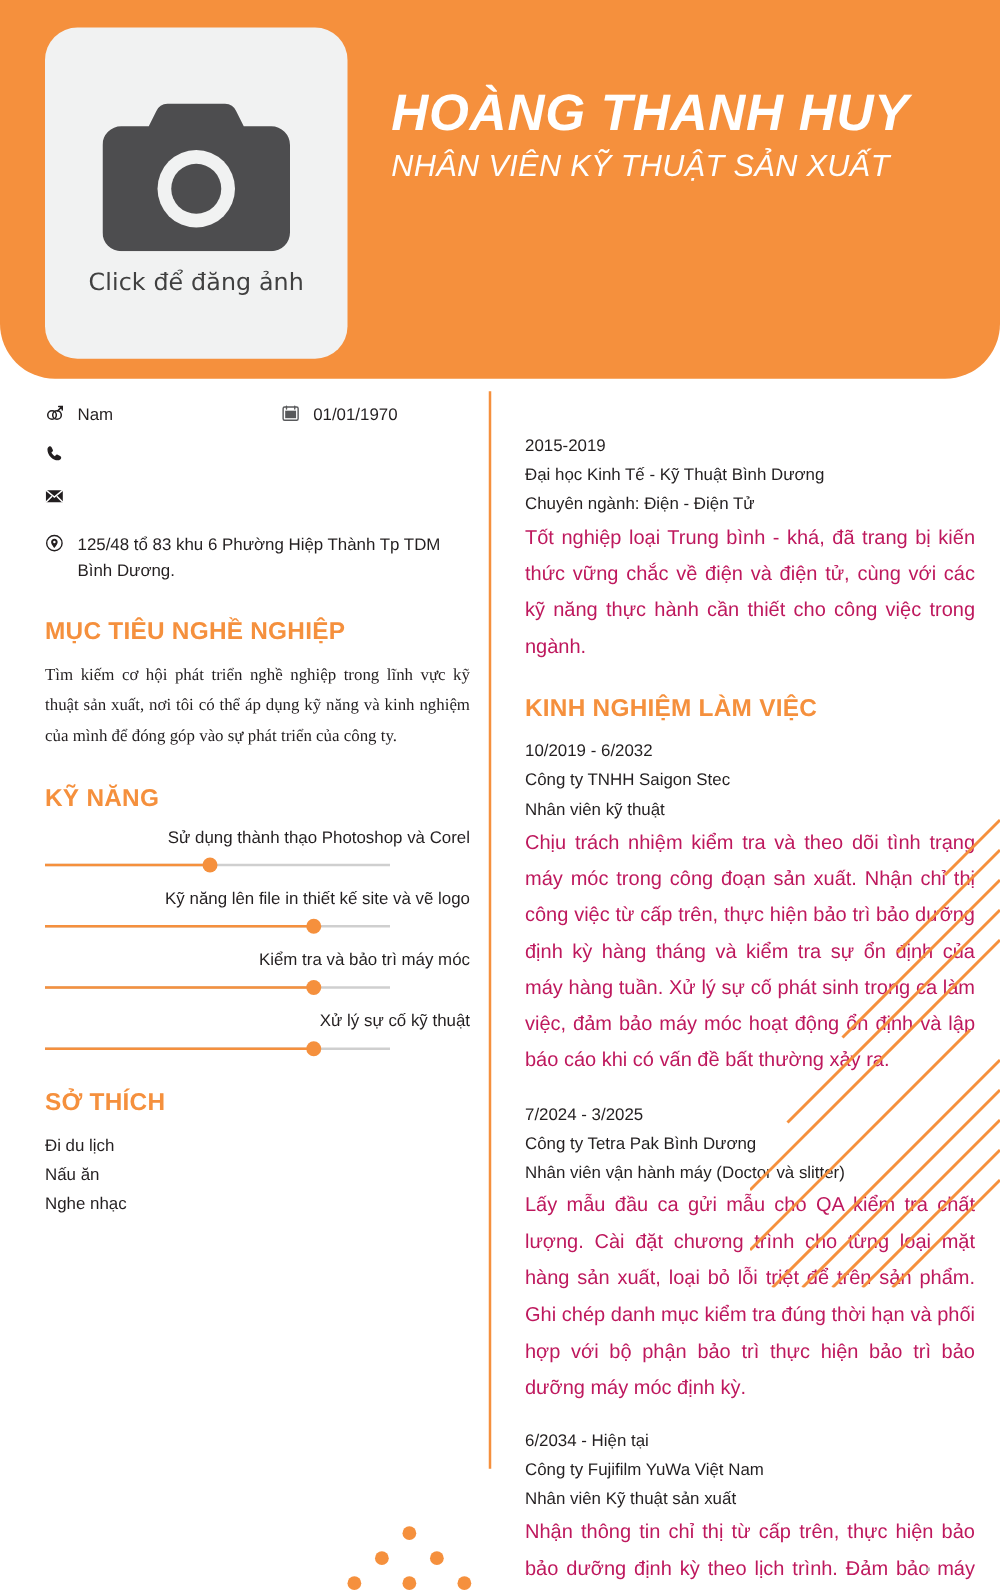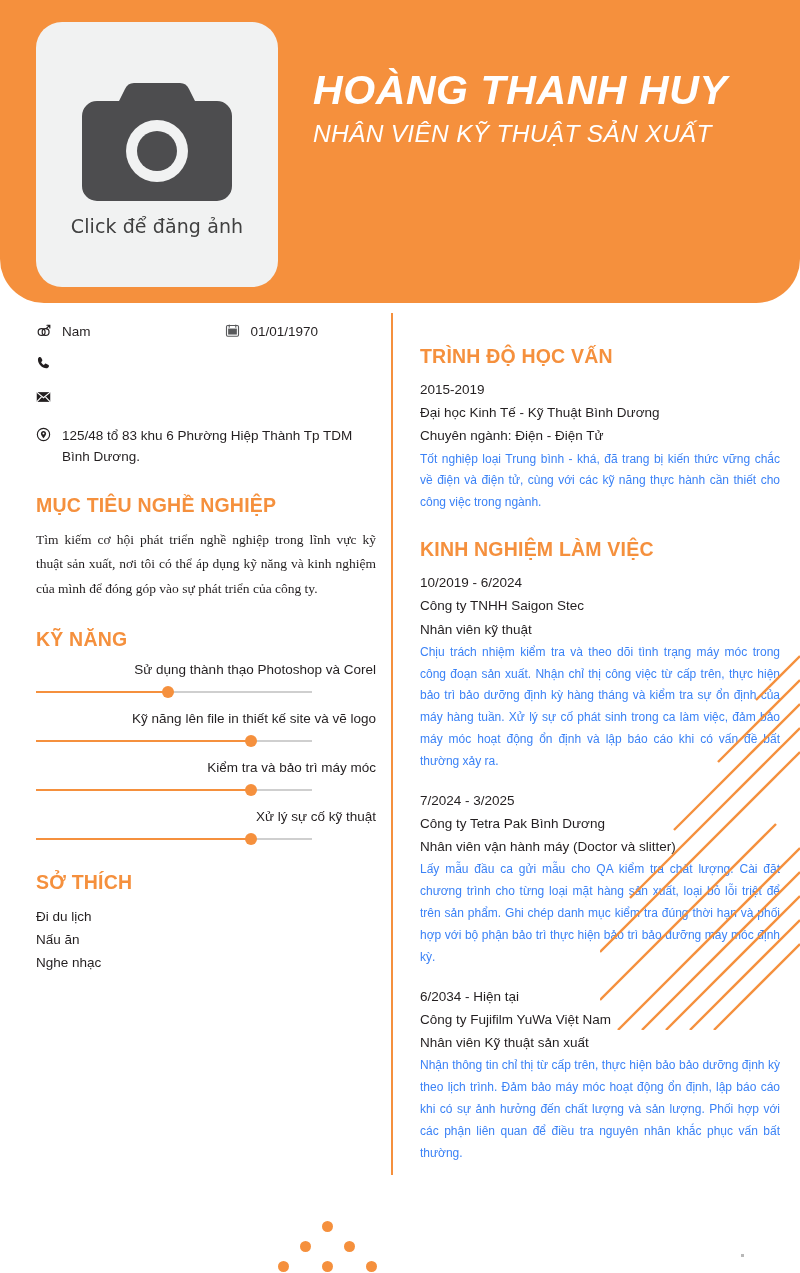--- a/index.html
+++ b/index.html
@@ -187,22 +187,22 @@
   }
   .r-sec-title.spaced { margin-top: 24px; }
 
   .entry { margin-bottom: 16px; }
   .entry-line {
     font-size: 13.5px;
     color: #231f20;
     line-height: 1.72;
   }
   .entry-desc {
-    font-size: 12px;
-    color: #3b82f6;
+    font-size: 16px;
+    color: #be185d;
     line-height: 1.82;
     text-align: justify;
     margin-top: 1px;
   }
 
   
   .diag-decor {
     position: absolute;
     left: 600px; top: 655px;
     width: 200px; height: 375px;
@@ -350,32 +350,31 @@
     <div class="sec-title">SỞ THÍCH</div>
     <div>
       <div class="hobby-line">Đi du lịch</div>
       <div class="hobby-line">Nấu ăn</div>
       <div class="hobby-line">Nghe nhạc</div>
     </div>
   </div>
 
   <div class="right-col">
 
-    <div class="r-sec-title">TRÌNH ĐỘ HỌC VẤN</div>
     <div class="entry">
       <div class="entry-line">2015-2019</div>
       <div class="entry-line">Đại học Kinh Tế - Kỹ Thuật Bình Dương</div>
       <div class="entry-line">Chuyên ngành: Điện - Điện Tử</div>
       <div class="entry-desc">Tốt nghiệp loại Trung bình - khá, đã trang bị kiến thức vững chắc về điện và điện tử, cùng với các kỹ năng thực hành cần thiết cho công việc trong ngành.</div>
     </div>
 
     <div class="r-sec-title spaced">KINH NGHIỆM LÀM VIỆC</div>
 
     <div class="entry">
-      <div class="entry-line">10/2019 - 6/2024</div>
+      <div class="entry-line">10/2019 - 6/2032</div>
       <div class="entry-line">Công ty TNHH Saigon Stec</div>
       <div class="entry-line">Nhân viên kỹ thuật</div>
       <div class="entry-desc">Chịu trách nhiệm kiểm tra và theo dõi tình trạng máy móc trong công đoạn sản xuất. Nhận chỉ thị công việc từ cấp trên, thực hiện bảo trì bảo dưỡng định kỳ hàng tháng và kiểm tra sự ổn định của máy hàng tuần. Xử lý sự cố phát sinh trong ca làm việc, đảm bảo máy móc hoạt động ổn định và lập báo cáo khi có vấn đề bất thường xảy ra.</div>
     </div>
 
     <div class="entry">
       <div class="entry-line">7/2024 - 3/2025</div>
       <div class="entry-line">Công ty Tetra Pak Bình Dương</div>
       <div class="entry-line">Nhân viên vận hành máy (Doctor và slitter)</div>
       <div class="entry-desc">Lấy mẫu đầu ca gửi mẫu cho QA kiểm tra chất lượng. Cài đặt chương trình cho từng loại mặt hàng sản xuất, loại bỏ lỗi triệt để trên sản phẩm. Ghi chép danh mục kiểm tra đúng thời hạn và phối hợp với bộ phận bảo trì thực hiện bảo trì bảo dưỡng máy móc định kỳ.</div>

